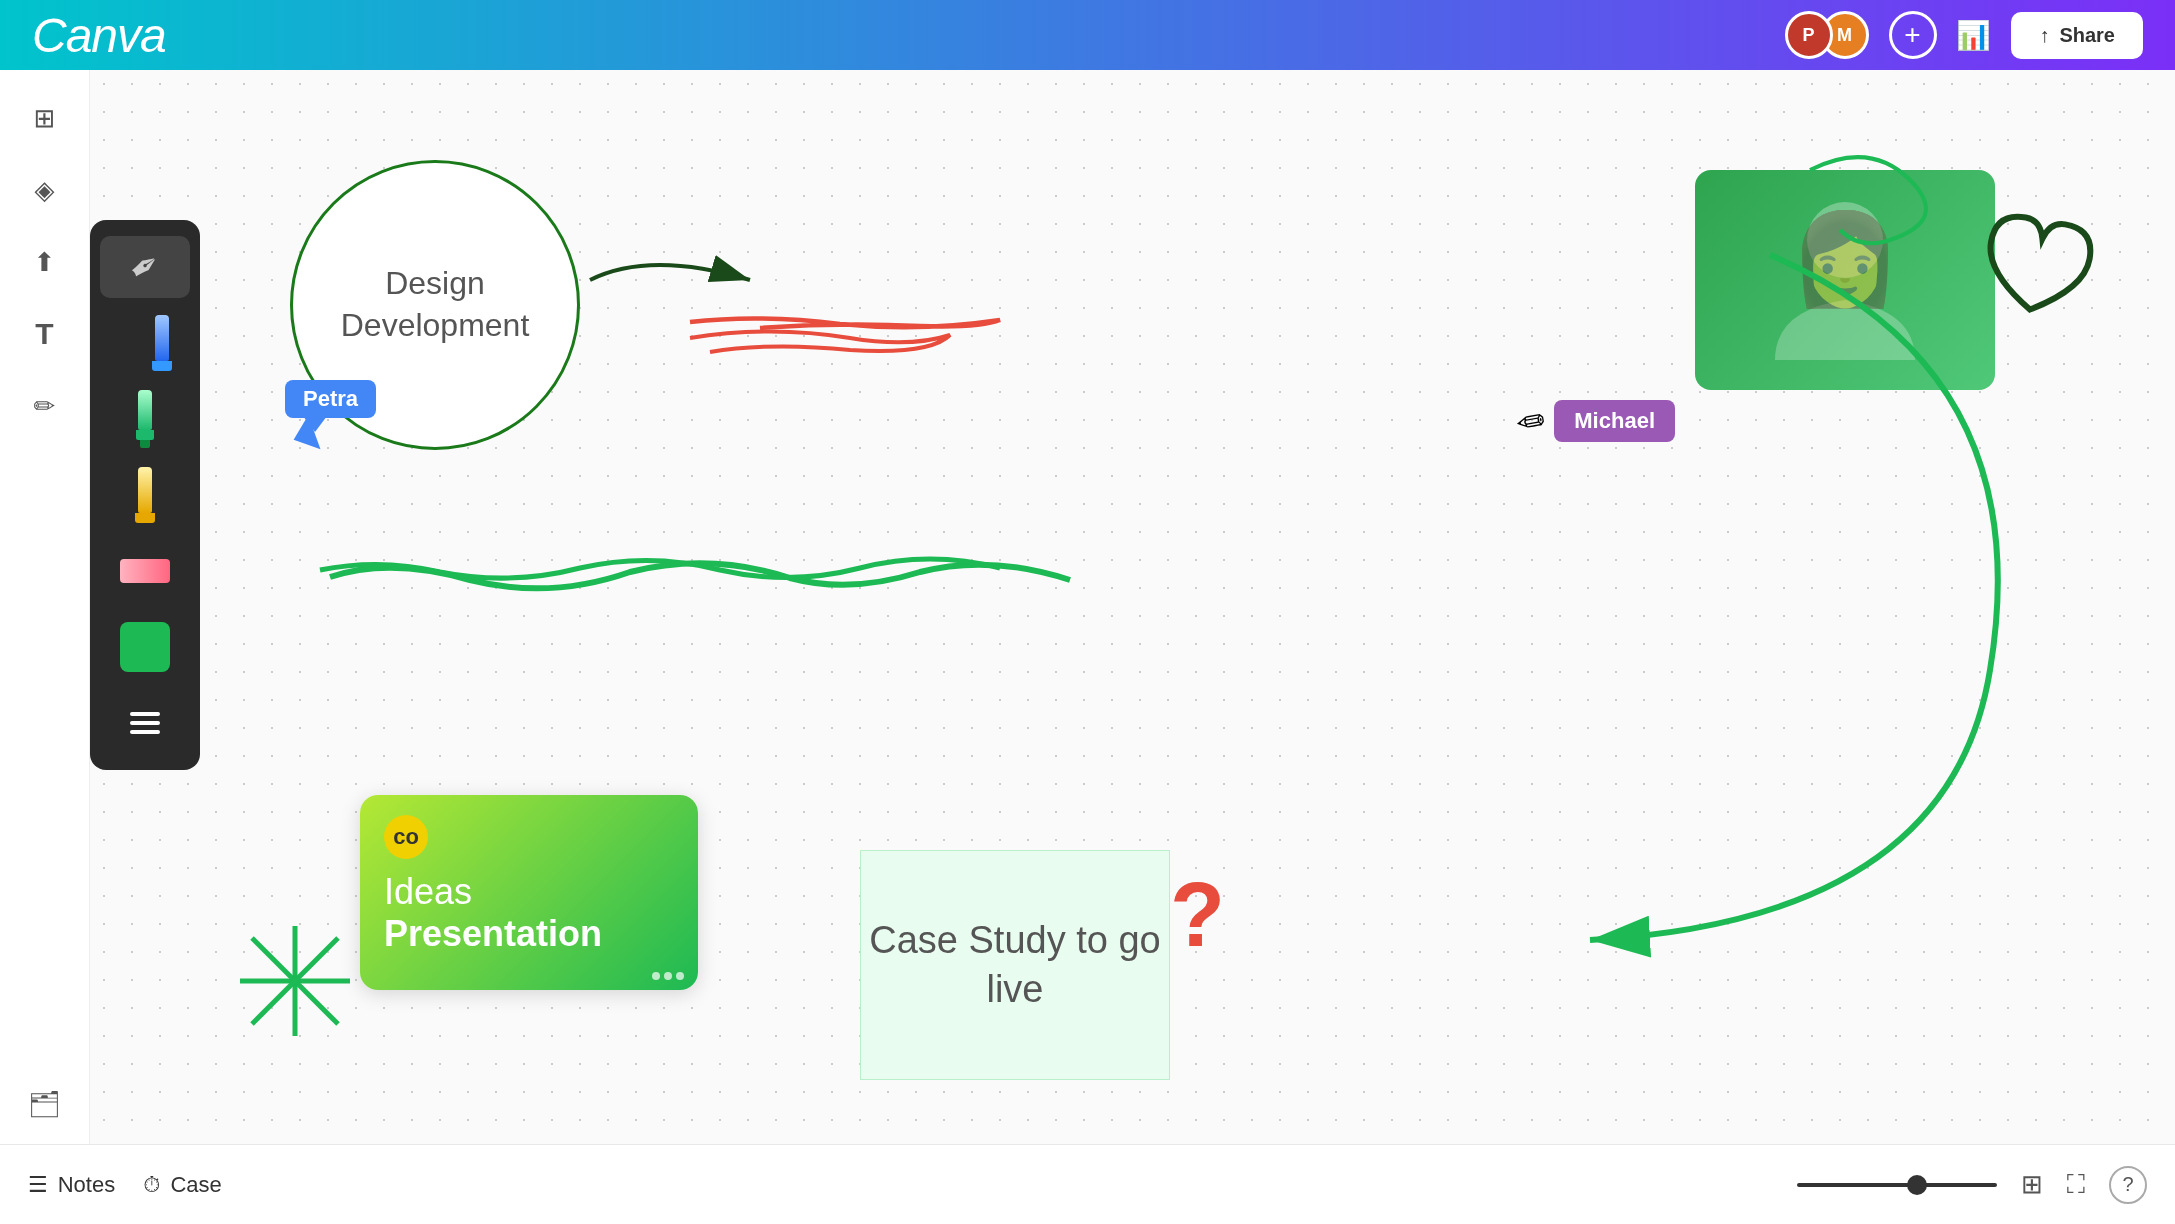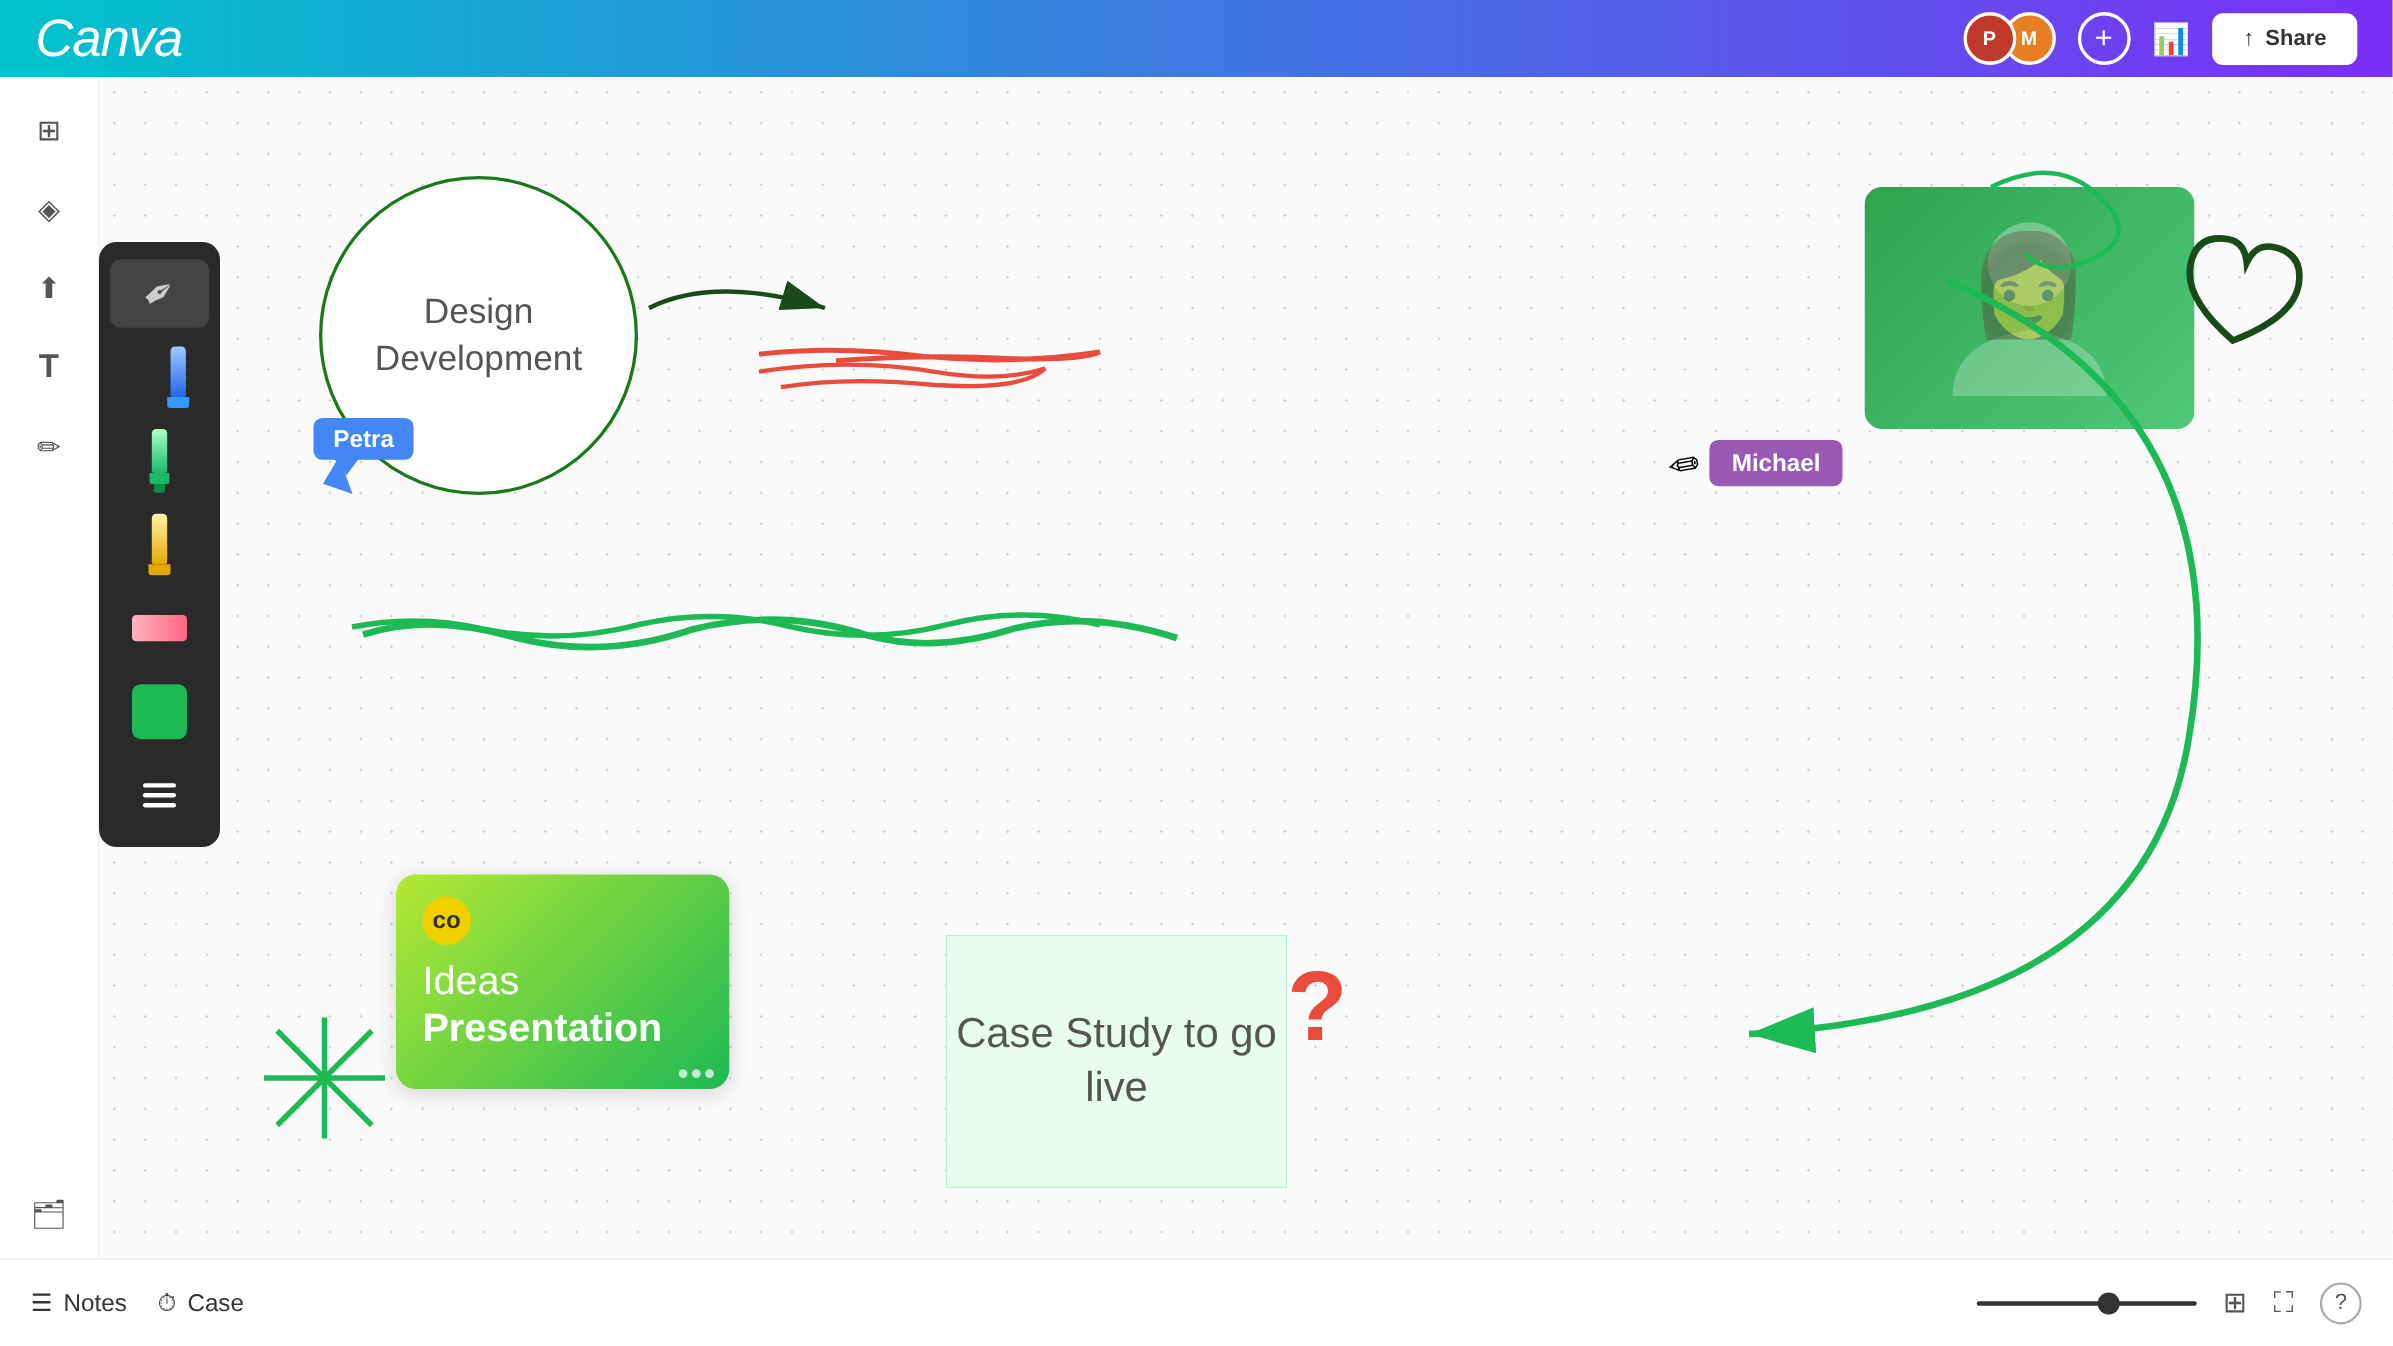--- a/index.html
+++ b/index.html
@@ -124,21 +124,21 @@
 
     
     .heart-doodle {
       position: absolute; top: 140px; right: 80px;
       font-size: 90px; color: #1a6b1a; font-weight: 900; transform: rotate(10deg);
     }
 
     
     .ideas-slide {
       position: absolute; bottom: 180px; left: 270px;
-      width: 303px; height: 195px; border-radius: 18px;
+      width: 338px; height: 195px; border-radius: 18px;
       background: linear-gradient(135deg, #b5e834 0%, #1db954 100%);
       padding: 20px 24px;
       box-shadow: 0 4px 20px rgba(0,0,0,0.15);
     }
     .slide-logo {
       background: #f0d000; color: #333; font-weight: 900; font-size: 22px;
       width: 44px; height: 44px; border-radius: 50%; display: flex; align-items: center; justify-content: center;
       margin-bottom: 12px;
     }
     .slide-title-ideas { color: #fff; font-size: 36px; font-weight: 400; }

